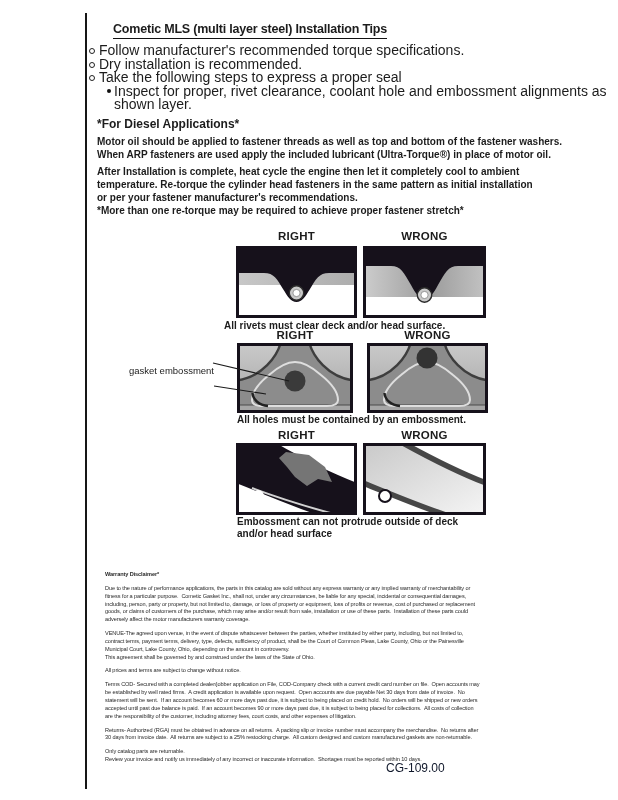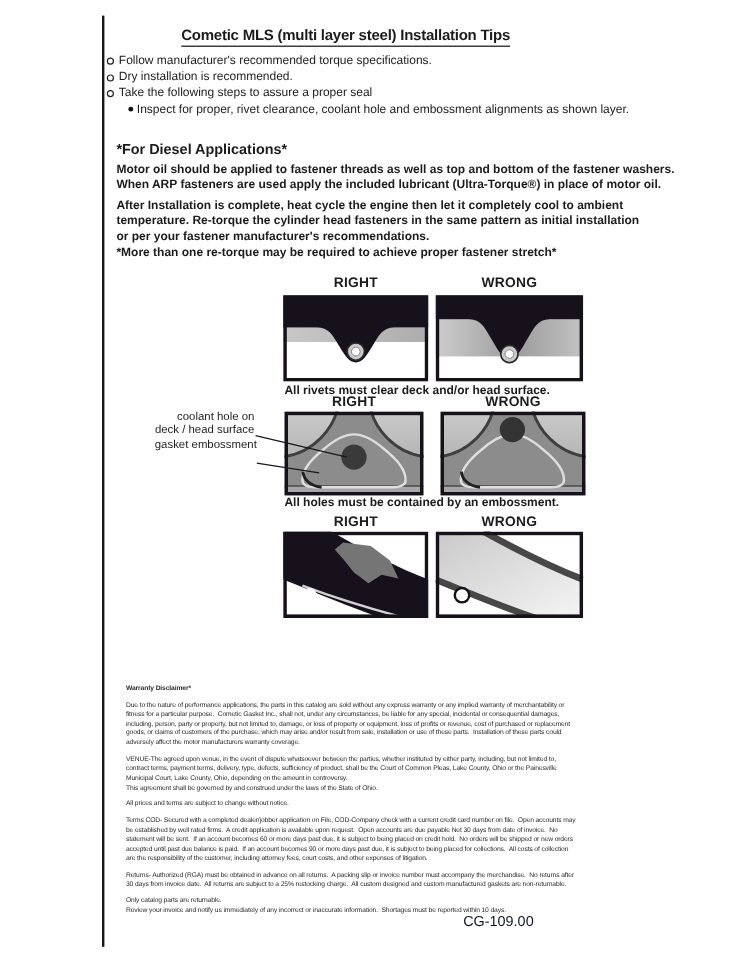--- a/index.html
+++ b/index.html
@@ -2,22 +2,22 @@
 <html><head>
 <meta charset="utf-8">
 <style>
   html,body{margin:0;padding:0;}
   body{background:#ffffff;font-family:"Liberation Sans","DejaVu Sans",sans-serif;color:#1c1c1c;}
   .page{position:relative;width:618px;height:800px;background:#ffffff;overflow:hidden;}
   .abs{position:absolute;}
   .pre{white-space:pre-line;}
   .left-rule{left:85px;top:13px;width:2px;height:776px;background:#161616;}
   .title{left:113px;top:22px;font-size:12.5px;font-weight:bold;letter-spacing:-0.2px;
-         border-bottom:1.5px solid #111;padding-bottom:2px;margin-left:38px;}
-  .bullets{left:89px;top:44px;font-size:10px;line-height:13.5px;}
+         border-bottom:1.5px solid #111;padding-bottom:2px;}
+  .bullets{left:89px;top:44px;font-size:14px;line-height:13.5px;}
   .b-row{display:flex;align-items:flex-start;}
   .b-mark{width:4px;height:4px;border:1px solid #222;border-radius:50%;margin:4px 4px 0 0;flex:0 0 auto;}
   .sb-row{display:flex;align-items:flex-start;margin-left:18px;}
   .sb-mark{width:4px;height:4px;background:#111;border-radius:50%;margin:4.5px 3px 0 0;flex:0 0 auto;}
   .h2{left:97px;top:117px;font-size:12px;font-weight:bold;}
   .body-p{left:97px;font-size:10px;line-height:13px;width:470px;font-weight:bold;}
   .dg-label{font-size:11.5px;font-weight:bold;letter-spacing:0.2px;text-align:center;}
   .caption{font-size:10px;font-weight:bold;line-height:12px;}
   .side-label{font-size:9.5px;line-height:11px;text-align:right;}
   .fineprint{left:105px;top:571px;width:420px;font-size:5.6px;letter-spacing:-0.1px;
@@ -62,21 +62,21 @@
     <div class="b-row">
       <span class="b-mark"></span>
       <span>Follow manufacturer's recommended torque specifications.</span>
     </div>
     <div class="b-row">
       <span class="b-mark"></span>
       <span>Dry installation is recommended.</span>
     </div>
     <div class="b-row">
       <span class="b-mark"></span>
-      <span>Take the following steps to assure a proper seal</span>
+      <span>Take the following steps to express a proper seal</span>
     </div>
     <div class="sb-row">
       <span class="sb-mark"></span>
       <span>Inspect for proper, rivet clearance, coolant hole and embossment alignments as shown layer.</span>
     </div>
   </div>
 
   <div class="abs h2">*For Diesel Applications*</div>
   <div class="abs body-p pre" style="top:135px;">Motor oil should be applied to fastener threads as well as top and bottom of the fastener washers.
 When ARP fasteners are used apply the included lubricant (Ultra-Torque®) in place of motor oil.</div>
@@ -101,27 +101,25 @@
   <div class="abs" style="left:363px;top:246px;">
     <svg viewBox="0 0 123 72" width="123" height="72">
       <rect width="123" height="72" fill="#ffffff"></rect>
       <rect x="0" y="20" width="123" height="31" fill="url(#g1w)"></rect>
       <path d="M0,0 H123 V20 H95 C85,20 82,27 75,39 C70,48 67,52.5 61.5,52.5 C56,52.5 53,48 48,39 C41,27 38,20 28,20 H0 Z" fill="#16111b"></path>
       <circle cx="61.5" cy="49" r="7.2" fill="#c9c9c9" stroke="#2a2a2a" stroke-width="1.4"></circle>
       <circle cx="61.5" cy="49" r="3.6" fill="#ffffff" stroke="#777777" stroke-width="0.7"></circle>
       <rect x="1.5" y="1.5" width="120" height="69" fill="none" stroke="#16111b" stroke-width="3"></rect>
     </svg>
   </div>
-  <div class="abs caption" style="left:237px;top:320px;">All rivets must clear deck and/or head surface.</div>
+  <div class="abs caption" style="left:224px;top:320px;">All rivets must clear deck and/or head surface.</div>
 
   <div class="abs dg-label" style="left:237px;top:329px;width:116px;">RIGHT</div>
   <div class="abs dg-label" style="left:367px;top:329px;width:121px;">WRONG</div>
 
-  <div class="abs side-label pre" style="left:100px;top:342px;width:112px;">coolant hole on
-deck / head surface</div>
   <div class="abs side-label" style="left:100px;top:365px;width:114px;">gasket embossment</div>
 
   <div class="abs" style="left:110px;top:340px;z-index:5;">
     <svg viewBox="0 0 200 62" width="200" height="62">
       <line x1="103" y1="23" x2="179" y2="41" stroke="#1a1a1a" stroke-width="1.1"></line>
       <line x1="104" y1="46" x2="156" y2="54" stroke="#1a1a1a" stroke-width="1.1"></line>
     </svg>
   </div>
 
   <div class="abs" style="left:237px;top:343px;">
@@ -168,20 +166,22 @@
   <div class="abs" style="left:363px;top:443px;">
     <svg viewBox="0 0 123 72" width="123" height="72">
       <rect width="123" height="72" fill="#ffffff"></rect>
       <path d="M40,0 L0,0 L0,40 C30,52 56,63 83,72 L123,72 L123,40 C97,30 69,16 40,0 Z" fill="url(#g3w)"></path>
       <path d="M40,0 C69,16 97,30 123,40" stroke="#474747" stroke-width="5.5" fill="none"></path>
       <path d="M0,40 C30,52 56,63 83,72" stroke="#474747" stroke-width="5.5" fill="none"></path>
       <circle cx="22" cy="53" r="6" fill="#ffffff" stroke="#16111b" stroke-width="2"></circle>
       <rect x="1.5" y="1.5" width="120" height="69" fill="none" stroke="#16111b" stroke-width="3"></rect>
     </svg>
   </div>
+  <div class="abs caption pre" style="left:237px;top:516px;">Embossment can not protrude outside of deck
+and/or head surface</div>
 
   <div class="abs fineprint">
     <p class="fp-head">Warranty Disclaimer*</p>
     <p>Due to the nature of performance applications, the parts in this catalog are sold without any express warranty or any implied warranty of merchantability or
 fitness for a particular purpose.  Cometic Gasket Inc., shall not, under any circumstances, be liable for any special, incidental or consequential damages,
 including, person, party or property, but not limited to, damage, or loss of property or equipment, loss of profits or revenue, cost of purchased or replacement
 goods, or claims of customers of the purchase, which may arise and/or result from sale, installation or use of these parts.  Installation of these parts could
 adversely affect the motor manufacturers warranty coverage.</p>
     <p>VENUE-The agreed upon venue, in the event of dispute whatsoever between the parties, whether instituted by either party, including, but not limited to,
 contract terms, payment terms, delivery, type, defects, sufficiency of product, shall be the Court of Common Pleas, Lake County, Ohio or the Painesville

